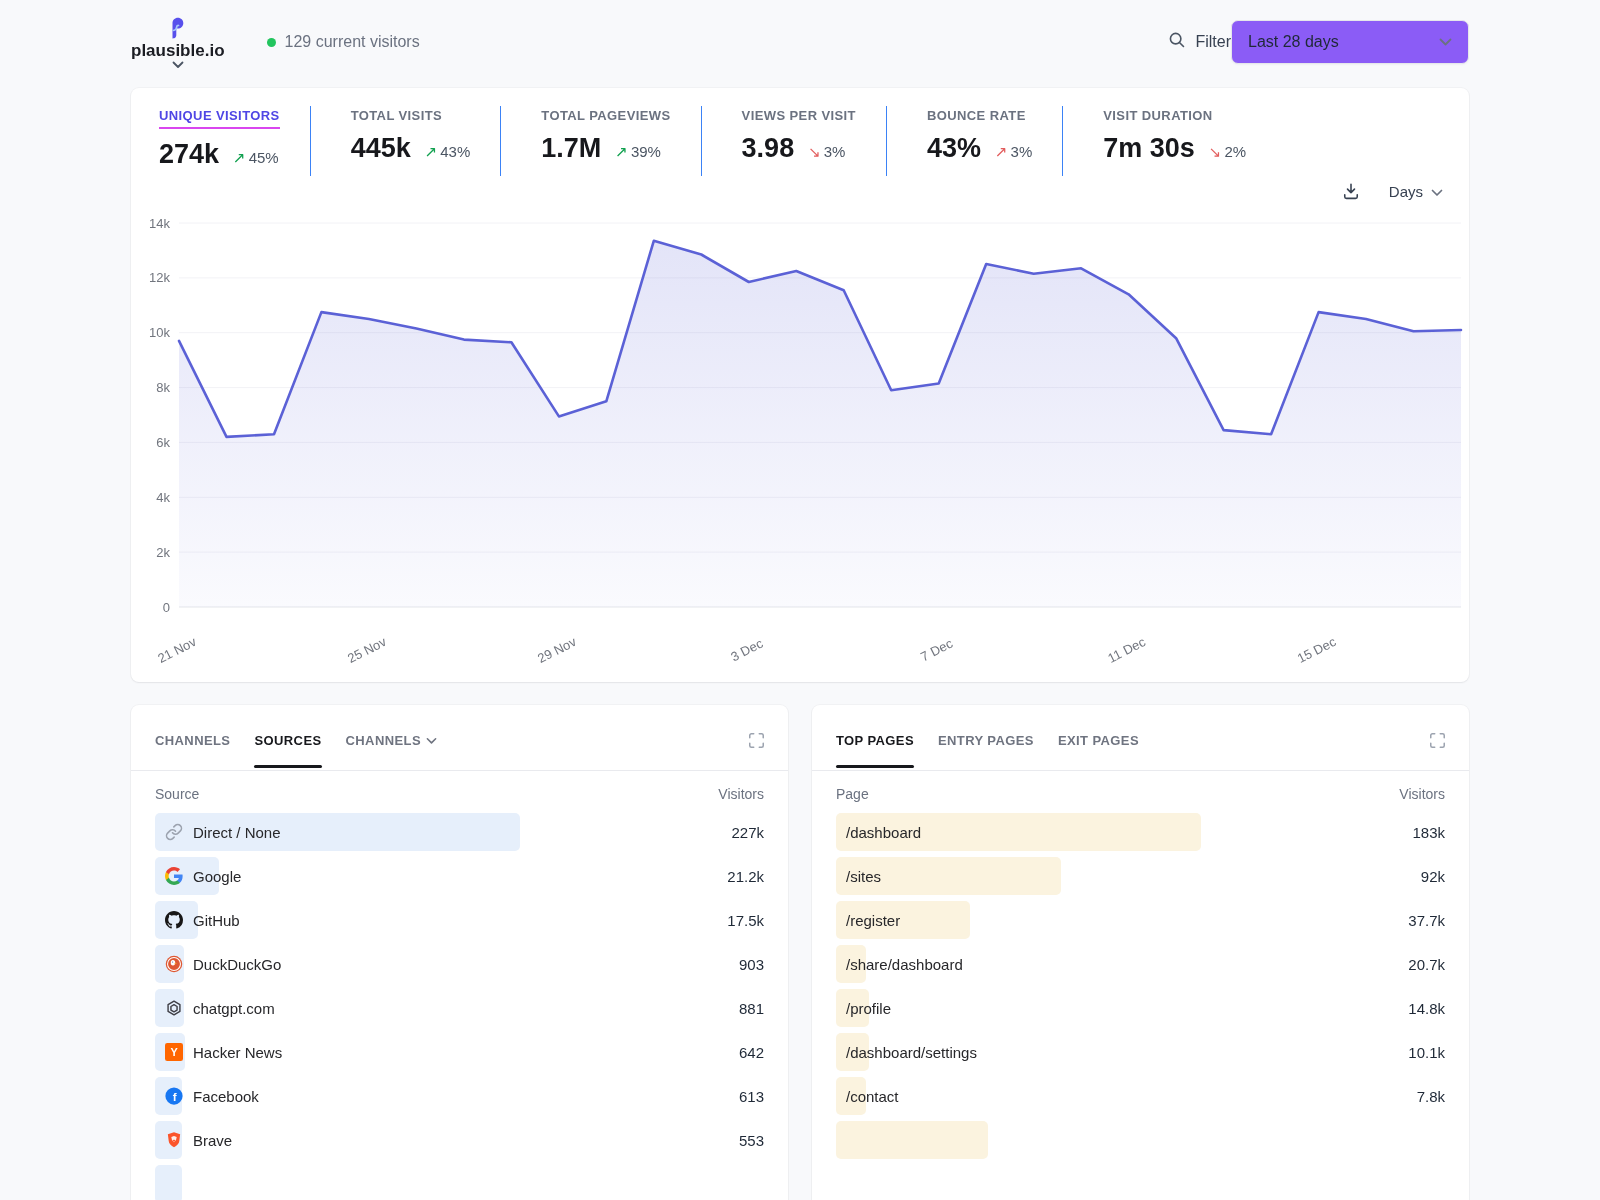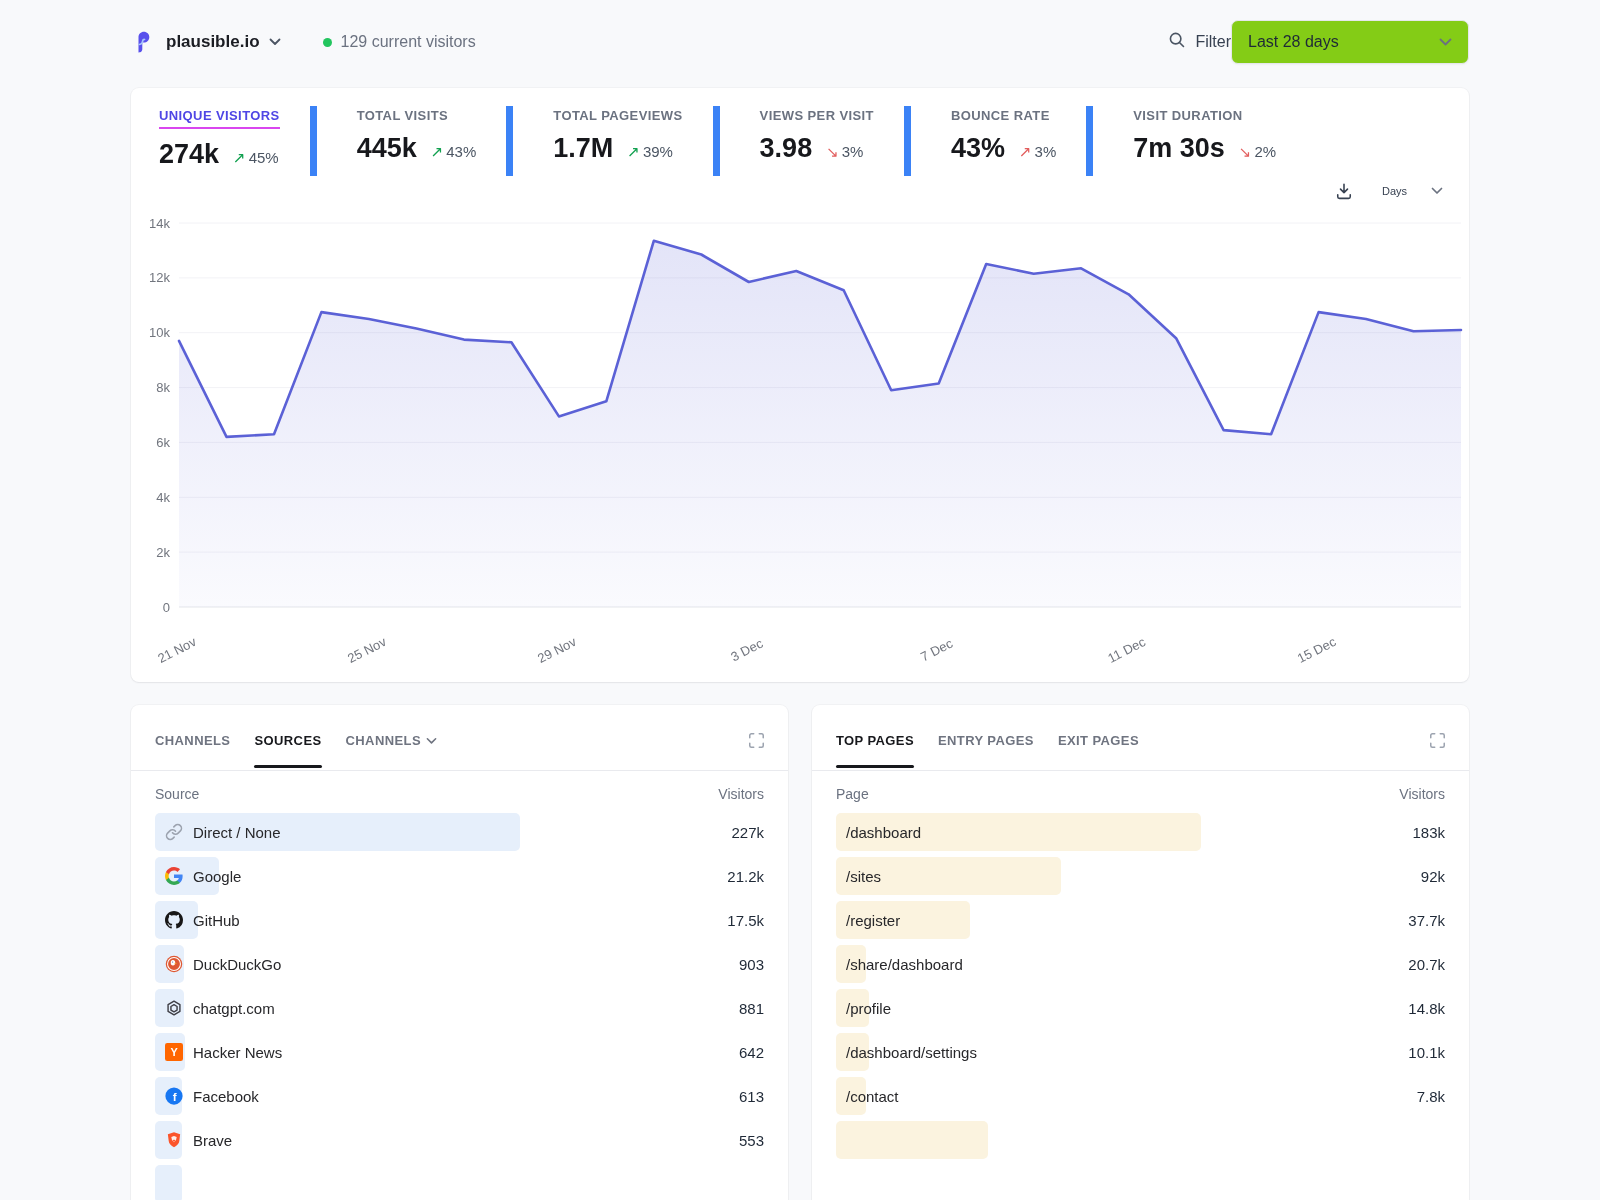--- a/index.html
+++ b/index.html
@@ -3,54 +3,54 @@
 <meta charset="utf-8">
 <style>
   * { margin:0; padding:0; box-sizing:border-box; }
   html,body { width:1600px; height:1200px; overflow:hidden; background:#f8f9fb;
     font-family:"Liberation Sans","DejaVu Sans",sans-serif; color:#1b1d23; }
   .wrap { width:1338px; margin:0 auto; padding-top:20px; }
 
   
   .topbar { display:flex; align-items:center; justify-content:space-between; height:44px; }
   .topbar-left { display:flex; align-items:center; }
-  .site-switcher { display:flex; align-items:center; gap:9px; cursor:pointer; }
+  .site-switcher { display:flex; align-items:center; cursor:pointer;flex-direction:column; }
   .site-name { font-size:17px; font-weight:700; color:#1b1d23; }
   .chev { display:inline-flex; align-items:center; }
   .visitors-now { display:flex; align-items:center; gap:9px; margin-left:42px; }
   .green-dot { width:9px; height:9px; border-radius:50%; background:#22c55e; }
   .visitors-now-label { font-size:16px; color:#6b7280; }
   .topbar-right { display:flex; align-items:center; }
   .filter-btn { display:flex; align-items:center; gap:9px; font-size:16px; color:#374151; cursor:pointer; }
-  .daterange { width:238px; height:44px; background:#84cc16; border:1px solid #e5e7eb; border-radius:7px;
+  .daterange { width:238px; height:44px; background:#8b5cf6; border:1px solid #e5e7eb; border-radius:7px;
     display:flex; align-items:center; justify-content:space-between; padding:0 16px; cursor:pointer;
     box-shadow:0 1px 2px rgba(16,24,40,.04); }
   .daterange-label { font-size:16px; color:#1f2937; font-weight:500; }
 
   
   .card { background:#fff; border-radius:8px; box-shadow:0 1px 2px rgba(16,24,40,.06), 0 0 0 1px rgba(16,24,40,.03); }
   .main-card { margin-top:24px; height:594px; padding-top:18px; overflow:hidden; }
 
   
   .stats-row { display:flex; align-items:stretch; padding:0 28px; }
   .stat { padding:2px 30px 6px 26px; cursor:pointer; }
   .stat:first-child { padding-left:0; }
-  .stat + .stat { border-left:7px solid #3b82f6;padding-left:40px; }
+  .stat + .stat { border-left:1px solid #3b82f6;padding-left:40px; }
   .stat-label { font-size:13px; font-weight:700; letter-spacing:.4px; color:#6b7280; white-space:nowrap; }
   .stat.active .stat-label { color:#4f46e5; border-bottom:2px solid #d946ef; padding-bottom:4px; }
   .stat-value-row { display:flex; align-items:baseline; gap:14px; margin-top:10px; }
   .stat-value { font-size:27px; font-weight:700; color:#17181c; white-space:nowrap; }
   .stat-change { font-size:15px; color:#4b5563; white-space:nowrap; }
   .stat-arrow { font-size:15px; margin-right:3px; }
   .arrow-green { color:#12a150; } .arrow-red { color:#e25d5d; }
 
   
   .chart-controls { display:flex; align-items:center; justify-content:flex-end; gap:28px; padding:0 26px; height:30px; }
   .download-btn { display:inline-flex; cursor:pointer; }
-  .interval-picker { display:flex; align-items:center; gap:24px; font-size:11px; color:#374151; cursor:pointer; }
+  .interval-picker { display:flex; align-items:center; gap:8px; font-size:15px; color:#374151; cursor:pointer; }
 
   svg.chart { display:block; width:1338px; height:478px; margin-top:2px; }
   .ytick { font-size:13px; fill:#71757e; font-family:"Liberation Sans","DejaVu Sans",sans-serif; }
   .xtick { font-size:13px; fill:#71757e; font-family:"Liberation Sans","DejaVu Sans",sans-serif; }
 
   
   .bottom { display:flex; gap:24px; margin-top:23px; }
   .panel { width:657px; height:560px; position:relative; overflow:hidden; }
   .panel-tabs { display:flex; align-items:center; gap:24px; padding:24px 24px 0; border-bottom:1px solid #e9eaee; height:66px; }
   .tab { position:relative; font-size:13px; font-weight:700; letter-spacing:.4px; color:#6f7480;

